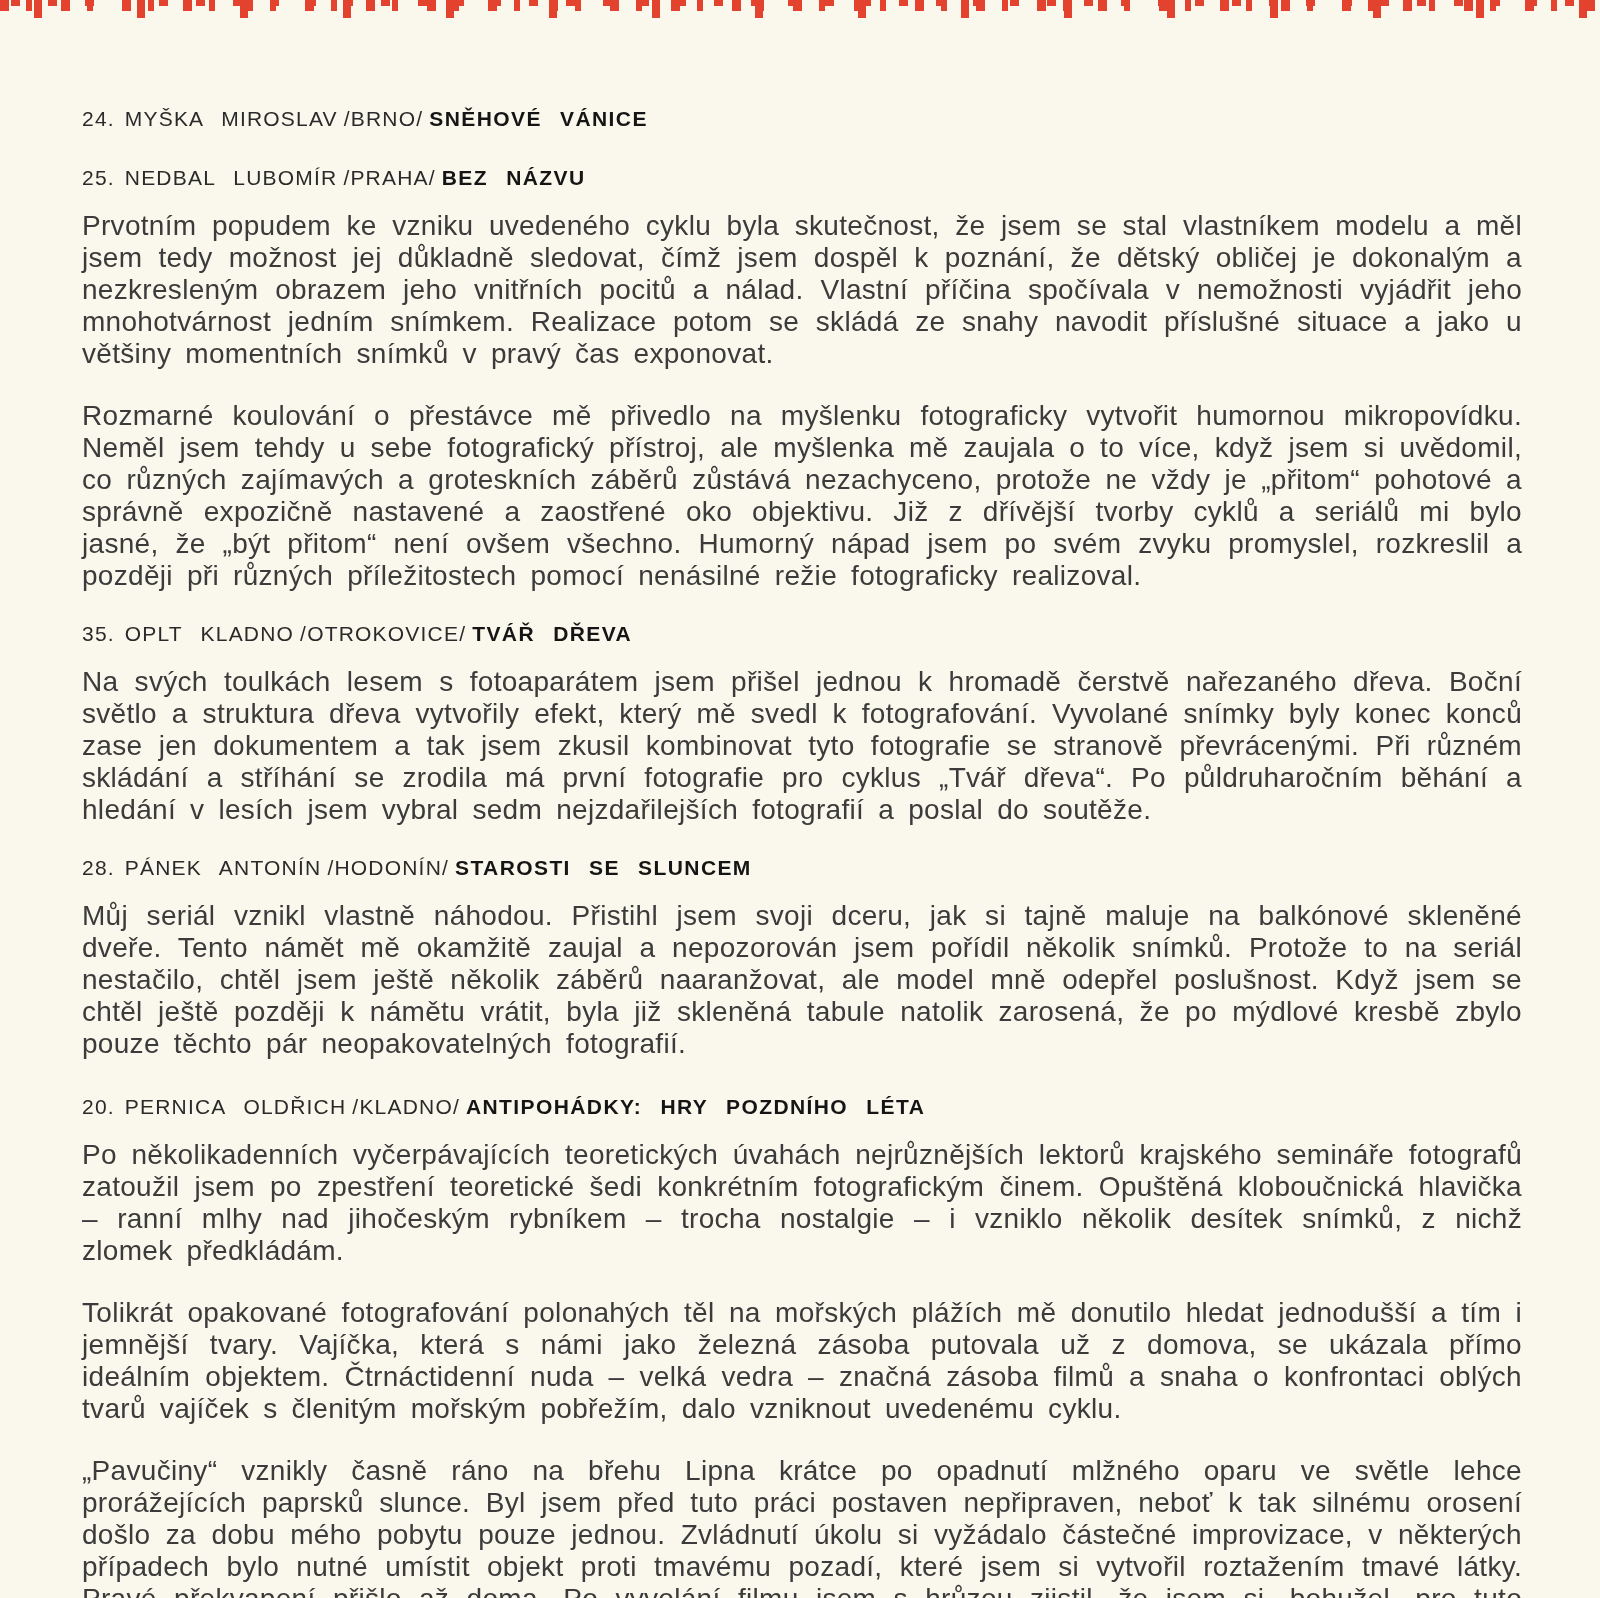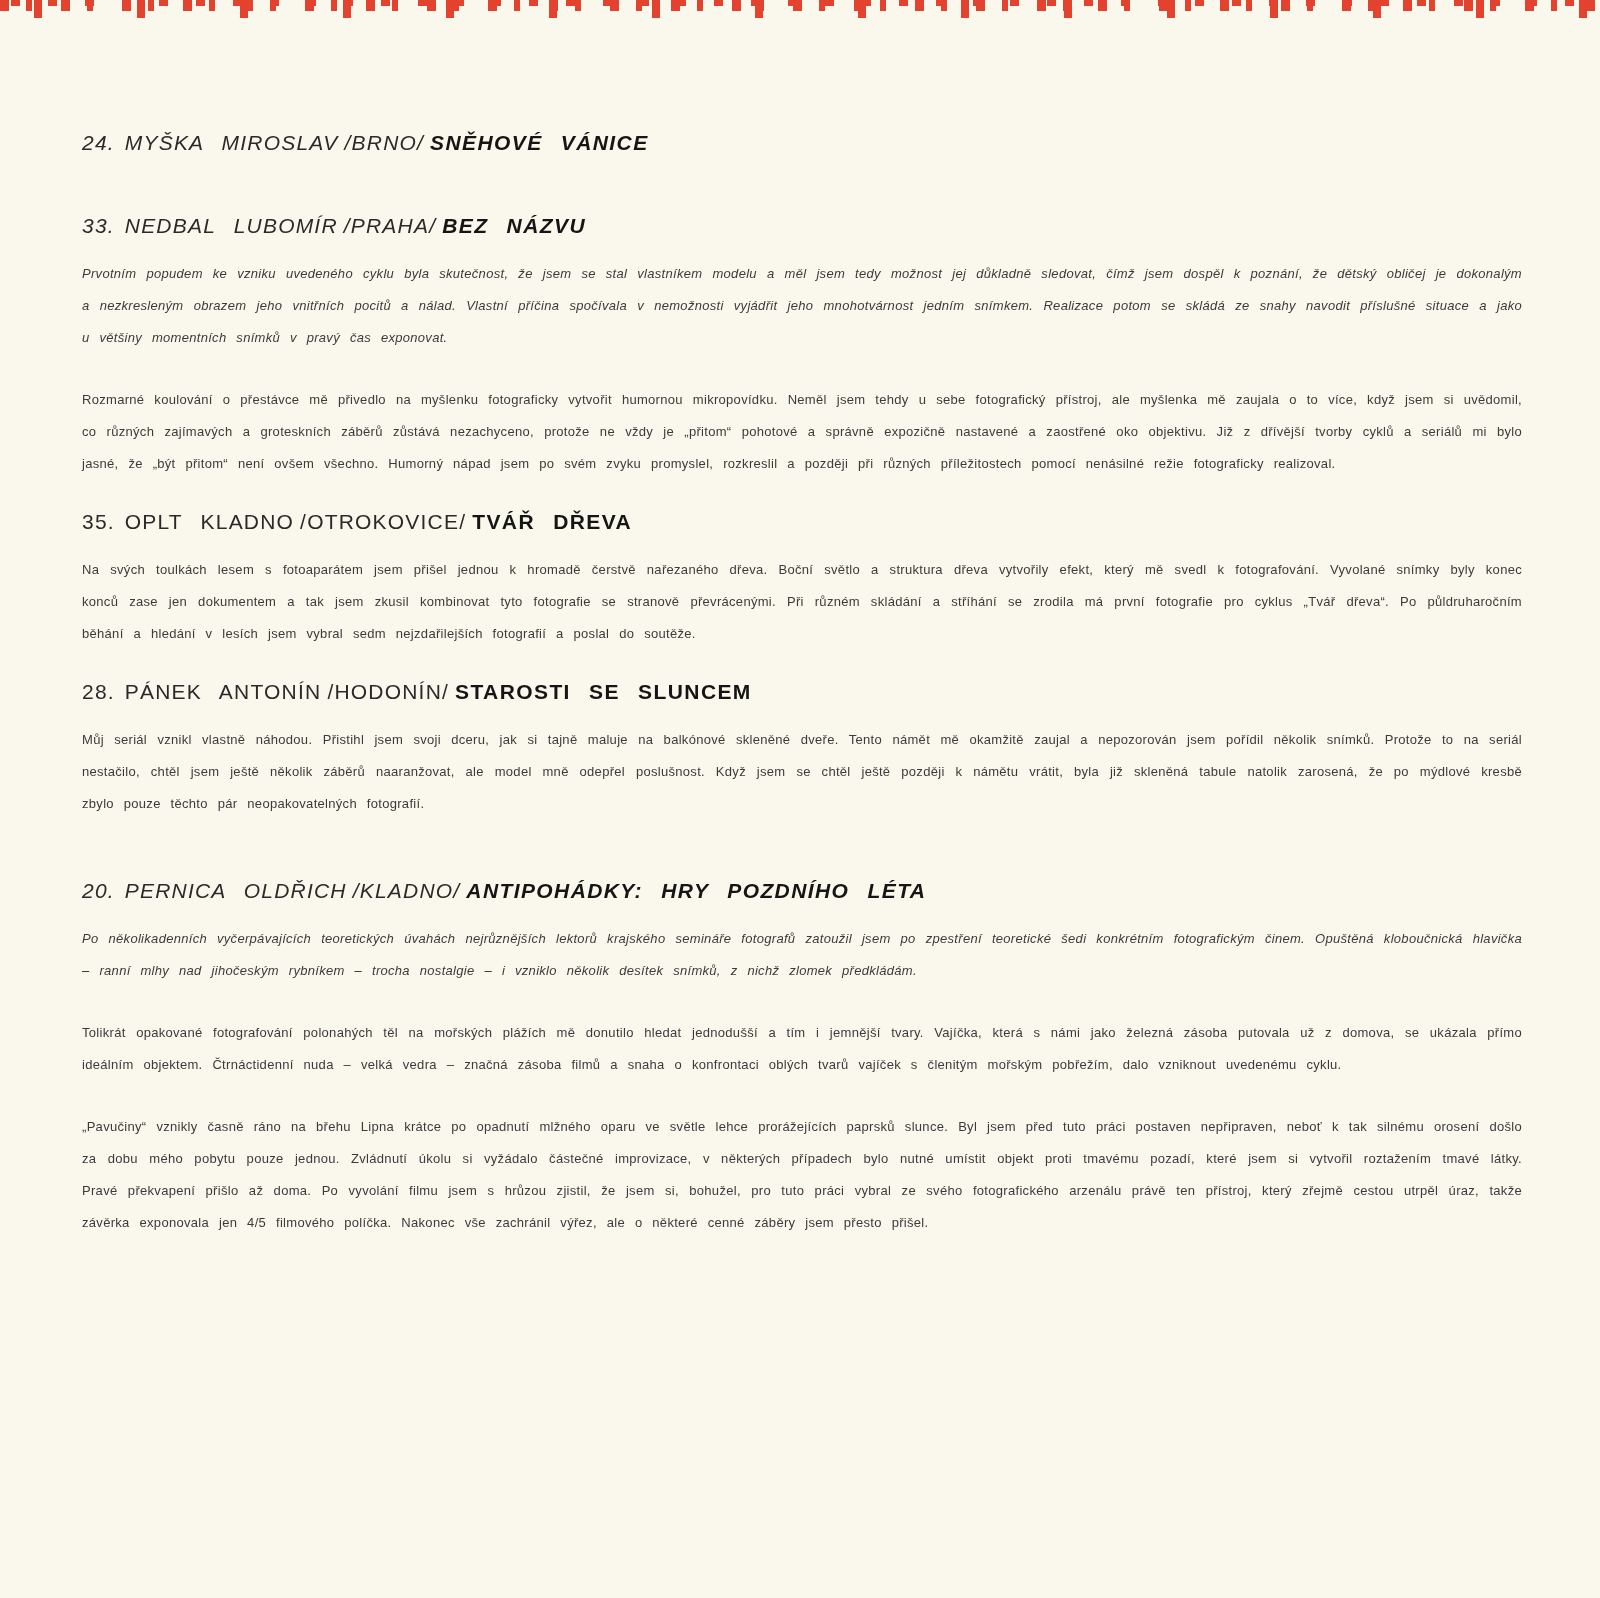--- a/index.html
+++ b/index.html
@@ -31,42 +31,42 @@
     background: repeating-linear-gradient(90deg, transparent 0 11px, var(--edge) 11px 20px, transparent 20px 37px); }
 
   .page {
     position: absolute;
     top: 72px;
     left: 82px;
     right: 78px;
   }
   .entry { margin-top: 30px; }
   .entry:first-child { margin-top: 0; }
-  .entry.no-body { margin-top: 59px; font-style: italic; }
+  .entry.no-body { margin-top: 35px; }
 
   .heading {
     margin: 0;
     font-size: 21px;
     font-weight: 400;
     letter-spacing: 1.2px;
     word-spacing: 11px;
     color: #2a2a2a;
     white-space: nowrap;
   }
   .heading .num { margin-right: 10px; }
   .heading .loc { margin: 0 6px 0 6px; }
   .heading .title {
     font-weight: 700;
     letter-spacing: 1.4px;
     color: #151515;
   }
 
   .body-text {
     margin: 20px 0 0 0;
-    font-size: 13px;
+    font-size: 28px;
     line-height: 32px;
     text-align: justify;
     word-spacing: 6px;
     letter-spacing: 0.3px;
     color: #3b3b3b;
   }
   p:empty { display: none; }
 </style>
 </head>
 <body style="background: rgb(250, 248, 236);">
@@ -77,21 +77,21 @@
   <div class="strip s3"></div>
 </div>
 
 <div class="page">
 
   <section class="entry no-body">
     <h2 class="heading"><span class="num">24.</span><span class="author">MYŠKA MIROSLAV</span><span class="loc">/BRNO/</span><span class="title">SNĚHOVÉ VÁNICE</span></h2>
   </section>
 
   <section class="entry no-body">
-    <h2 class="heading"><span class="num">33.</span><span class="author">NEDBAL LUBOMÍR</span><span class="loc">/PRAHA/</span><span class="title">BEZ NÁZVU</span></h2>
+    <h2 class="heading"><span class="num">25.</span><span class="author">NEDBAL LUBOMÍR</span><span class="loc">/PRAHA/</span><span class="title">BEZ NÁZVU</span></h2>
     <p class="body-text">Prvotním popudem ke vzniku uvedeného cyklu byla skutečnost, že jsem se stal vlastníkem modelu a měl jsem tedy možnost jej důkladně sledovat, čímž jsem dospěl k poznání, že dětský obličej je dokonalým a nezkresleným obrazem jeho vnitřních pocitů a nálad. Vlastní příčina spočívala v nemožnosti vyjádřit jeho mnohotvárnost jedním snímkem. Realizace potom se skládá ze snahy navodit příslušné situace a jako u většiny momentních snímků v pravý čas exponovat.</p>
   </section>
 
   <section class="entry">
     <p class="body-text">Rozmarné koulování o přestávce mě přivedlo na myšlenku fotograficky vytvořit humornou mikropovídku. Neměl jsem tehdy u sebe fotografický přístroj, ale myšlenka mě zaujala o to více, když jsem si uvědomil, co různých zajímavých a groteskních záběrů zůstává nezachyceno, protože ne vždy je „přitom“ pohotové a správně expozičně nastavené a zaostřené oko objektivu. Již z dřívější tvorby cyklů a seriálů mi bylo jasné, že „být přitom“ není ovšem všechno. Humorný nápad jsem po svém zvyku promyslel, rozkreslil a později při různých příležitostech pomocí nenásilné režie fotograficky realizoval.</p>
   </section>
 
   <section class="entry">
     <h2 class="heading"><span class="num">35.</span><span class="author">OPLT KLADNO</span><span class="loc">/OTROKOVICE/</span><span class="title">TVÁŘ DŘEVA</span></h2>
     <p class="body-text">Na svých toulkách lesem s fotoaparátem jsem přišel jednou k hromadě čerstvě nařezaného dřeva. Boční světlo a struktura dřeva vytvořily efekt, který mě svedl k fotografování. Vyvolané snímky byly konec konců zase jen dokumentem a tak jsem zkusil kombinovat tyto fotografie se stranově převrácenými. Při různém skládání a stříhání se zrodila má první fotografie pro cyklus „Tvář dřeva“. Po půldruharočním běhání a hledání v lesích jsem vybral sedm nejzdařilejších fotografií a poslal do soutěže.</p>

